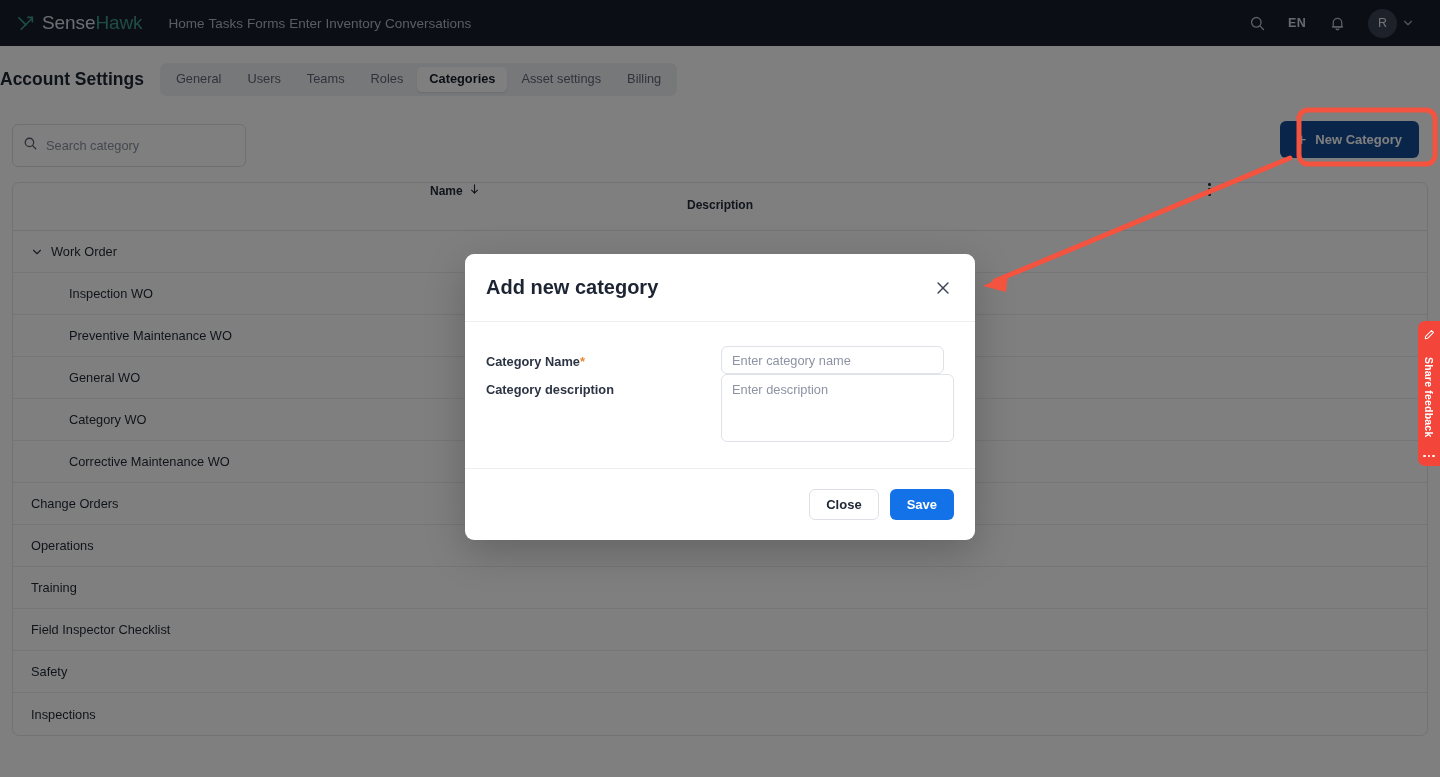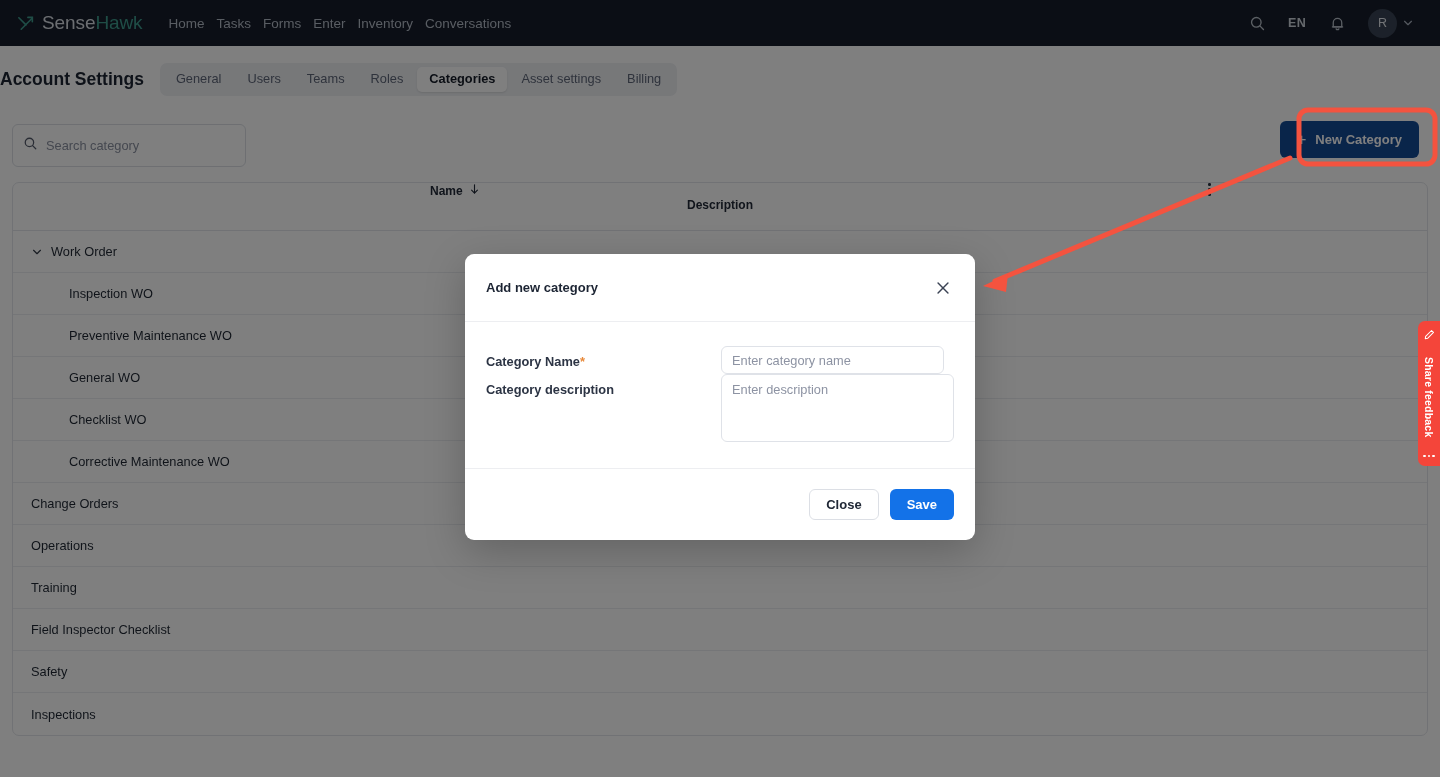--- a/index.html
+++ b/index.html
@@ -46,21 +46,21 @@
     letter-spacing: -0.1px;
     font-weight: 400;
     white-space: nowrap;
   }
   .brand-text .p1 { color: #d9dde4; }
   .brand-text .p2 { color: #3e9b8d; }
 
   .topnav {
     display: flex;
     align-items: center;
-    gap: 12px;
+    gap: 4px;
   }
   .topnav a {
     color: #b3bac6;
     font-size: 13.5px;
     text-decoration: none;
     white-space: nowrap;
   }
 
   .top-right {
     margin-left: auto;
@@ -251,21 +251,21 @@
     overflow: hidden;
   }
   .modal-head {
     height: 68px;
     display: flex;
     align-items: center;
     padding: 0 21px;
     border-bottom: 1px solid #edeef1;
   }
   .modal-title {
-    font-size: 13px;
+    font-size: 20px;
     font-weight: 700;
     color: #1c2433;
   }
   .modal-close {
     margin-left: auto;
     color: #3b4354;
     display: flex;
     width: 22px; height: 22px;
     align-items: center; justify-content: center;
   }
@@ -488,21 +488,21 @@
         <span>Preventive Maintenance WO</span>
       </div>
     </div>
     <div class="trow">
       <div class="cell-name child">
         <span>General WO</span>
       </div>
     </div>
     <div class="trow">
       <div class="cell-name child">
-        <span>Checklist WO</span>
+        <span>Category WO</span>
       </div>
     </div>
     <div class="trow">
       <div class="cell-name child">
         <span>Corrective Maintenance WO</span>
       </div>
     </div>
 
     <div class="trow">
       <div class="cell-name">

